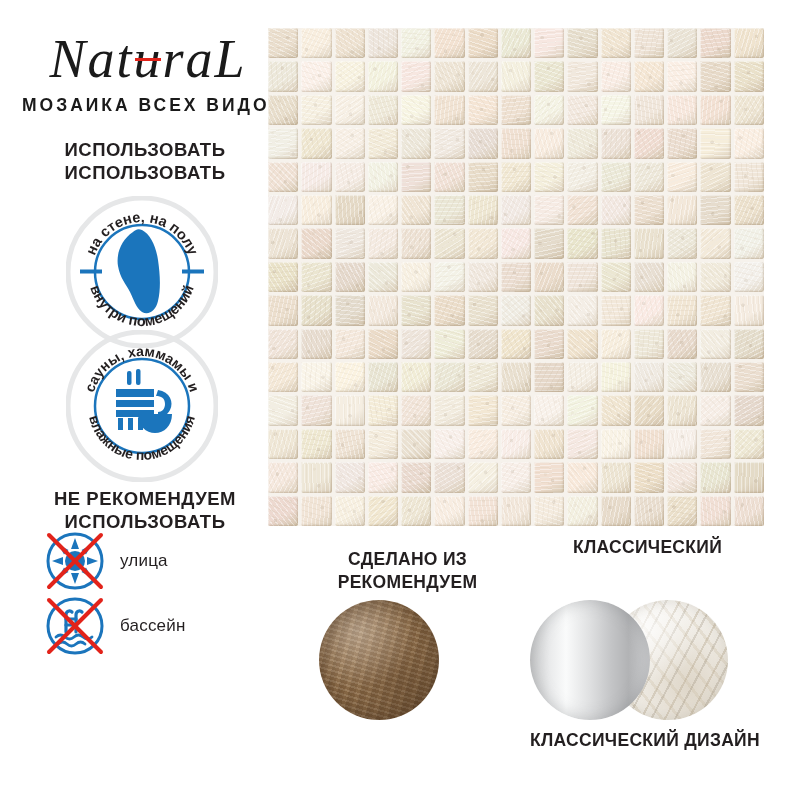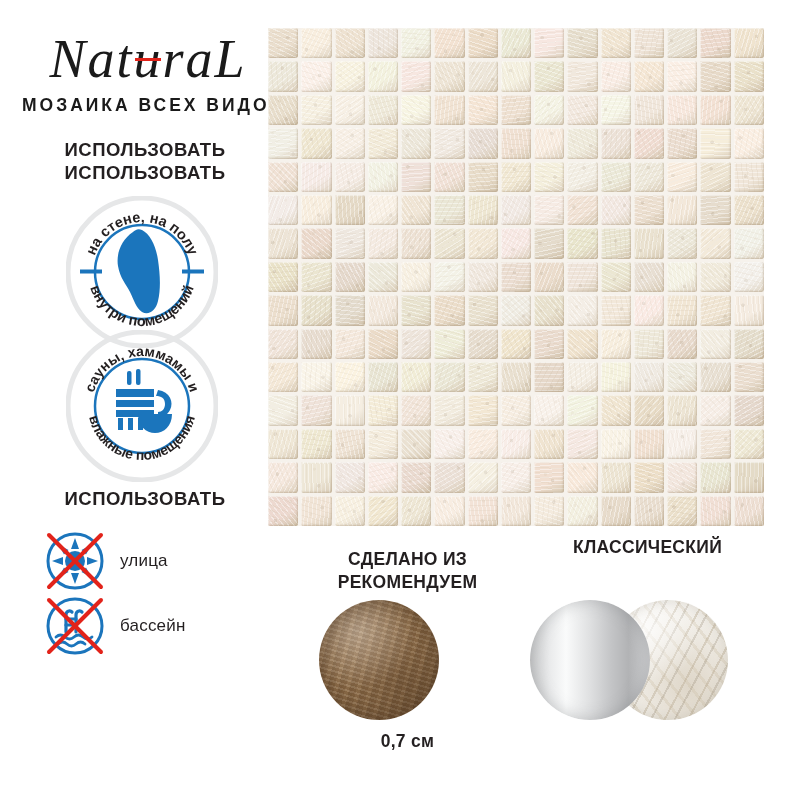--- a/index.html
+++ b/index.html
@@ -206,20 +206,21 @@
       <text font-family="Liberation Sans, sans-serif" font-size="14" font-weight="700" fill="#231f20">
         <textPath href="#arcTop2" startOffset="50%" text-anchor="middle">сауны, хаммамы и</textPath>
       </text>
       <text font-family="Liberation Sans, sans-serif" font-size="14" font-weight="700" fill="#231f20">
         <textPath href="#arcBot2" startOffset="50%" text-anchor="middle">влажные помещения</textPath>
       </text>
     </svg>
   </div>
 
   <div class="side-heading" id="notrec-heading">
+    <div>НЕ РЕКОМЕНДУЕМ</div>
     <div>ИСПОЛЬЗОВАТЬ</div>
   </div>
 
   <div class="nr-row" id="nr-street">
     <div class="nr-icon">
       <svg viewBox="0 0 62 62" xmlns="http://www.w3.org/2000/svg">
         <circle cx="31" cy="31" r="27" fill="none" stroke="#1b75bc" stroke-width="3"></circle>
         <circle cx="31" cy="31" r="10" fill="#1b75bc"></circle>
         <g fill="#1b75bc">
           <path d="M31 8 L35 19 L27 19 Z"></path>
@@ -490,22 +491,22 @@
       <div class="tile" style="background: radial-gradient(circle at 78% 53%, rgba(191, 176, 154, 0.3) 0px, rgba(191, 176, 154, 0.3) 1.6px, rgba(0, 0, 0, 0) 2px), radial-gradient(circle at 22% 47%, rgba(211, 196, 172, 0.22) 0px, rgba(211, 196, 172, 0.22) 1.3px, rgba(0, 0, 0, 0) 1.8px), repeating-linear-gradient(32deg, rgba(211, 196, 172, 0.22) 0px, rgba(211, 196, 172, 0.22) 1px, rgba(255, 255, 255, 0) 1px, rgba(255, 255, 255, 0) 5px), repeating-linear-gradient(84deg, rgba(255, 255, 255, 0.45) 0px, rgba(255, 255, 255, 0.45) 1px, rgba(255, 255, 255, 0) 1px, rgba(255, 255, 255, 0) 4px), linear-gradient(150deg, rgb(241, 223, 213) 0%, rgb(241, 223, 213) 60%, rgb(215, 202, 180) 100%); box-shadow: rgba(150, 125, 95, 0.35) -1px -1px 2px inset, rgba(255, 255, 255, 0.55) 1px 1px 1px inset;"></div>
       <div class="tile" style="background: radial-gradient(circle at 28% 30%, rgba(189, 173, 151, 0.3) 0px, rgba(189, 173, 151, 0.3) 1.6px, rgba(0, 0, 0, 0) 2px), radial-gradient(circle at 72% 70%, rgba(209, 193, 169, 0.22) 0px, rgba(209, 193, 169, 0.22) 1.3px, rgba(0, 0, 0, 0) 1.8px), repeating-linear-gradient(110deg, rgba(209, 193, 169, 0.22) 0px, rgba(209, 193, 169, 0.22) 1px, rgba(255, 255, 255, 0) 1px, rgba(255, 255, 255, 0) 5px), repeating-linear-gradient(80deg, rgba(255, 255, 255, 0.45) 0px, rgba(255, 255, 255, 0.45) 1px, rgba(255, 255, 255, 0) 1px, rgba(255, 255, 255, 0) 4px), linear-gradient(150deg, rgb(238, 223, 212) 0%, rgb(238, 223, 212) 60%, rgb(213, 199, 177) 100%); box-shadow: rgba(150, 125, 95, 0.35) -1px -1px 2px inset, rgba(255, 255, 255, 0.55) 1px 1px 1px inset;"></div>
     </div>
 
   <div class="feat-title" id="feat-travertine-title">
     <div>СДЕЛАНО ИЗ</div>
     <div>РЕКОМЕНДУЕМ</div>
   </div>
   <div class="circle-sample" id="sample-travertine"></div>
   <div class="feat-caption" id="feat-thickness-caption">
-    <div>0,7 см</div>
   </div>
 
   <div class="feat-title" id="feat-matte-title">
     <div>КЛАССИЧЕСКИЙ</div>
   </div>
   <div class="circle-sample" id="sample-marble"></div>
   <div class="circle-sample" id="sample-matte"></div>
+  <div class="feat-caption" id="feat-design-caption">КЛАССИЧЕСКИЙ ДИЗАЙН</div>
 
 </div>
 
 </body></html>

